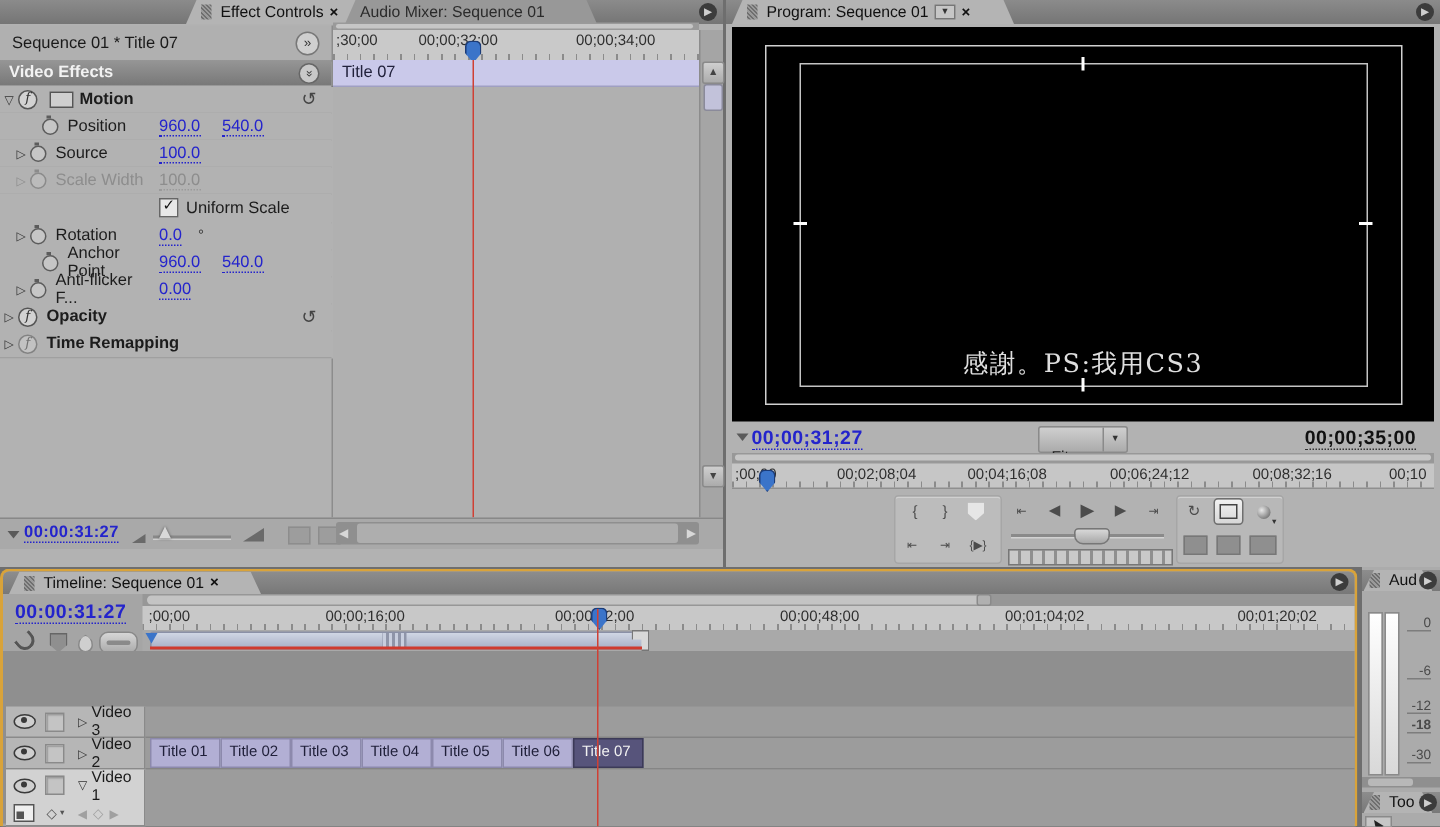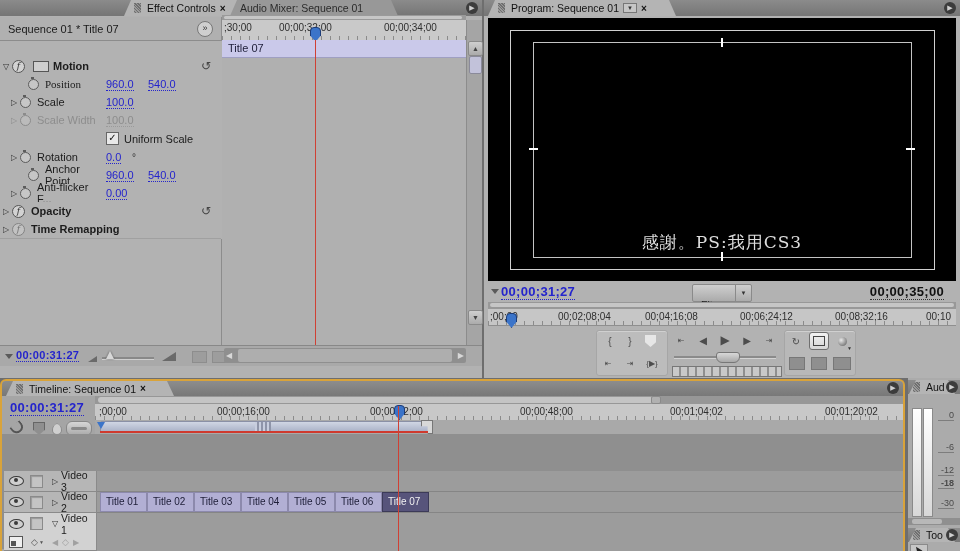--- a/index.html
+++ b/index.html
@@ -80,38 +80,44 @@
     <div class="abs" style="left:2px;top:1px;width:238px;height:3px;background:#c6c6c6;border-radius:2px;"></div>
   </div>
   <div class="abs" style="left:222px;top:20px;width:244px;height:20px;background:#c9c9c9;border-bottom:1px solid #8f8f8f;">
     <span class="rlabel" style="left:2px;">;30;00</span>
     <span class="rlabel" style="left:57px;">00;00;32;00</span>
     <span class="rlabel" style="left:162px;">00;00;34;00</span>
     <div class="ticks"></div>
     <div class="droplet" style="left:88px;top:7px;"></div>
   </div>
 
+  <div class="abs" style="left:0;top:40px;width:221px;height:17px;background:linear-gradient(#969696,#787878);
+              border-bottom:1px solid #6b6b6b;border-right:1px solid #8c8c8c;">
+    <span class="abs" style="left:6px;top:2px;color:#f2f2f2;font-weight:bold;">Video Effects</span>
+    <span class="abs" style="right:8px;top:2px;width:12px;height:12px;border-radius:50%;background:#c9c9c9;border:1px solid #666;
+                 color:#333;font-size:8px;line-height:11px;text-align:center;transform:rotate(90deg);">»</span>
+  </div>
 
   <div class="row" style="top:57px;">
     <span class="exp">▽</span>
     <span class="fxc">f</span>
     <span style="width:14px;height:9px;border:1px solid #555;background:#cfcfcf;margin:0 4px 0 8px;flex:none;"></span>
     <span class="lbl" style="font-weight:bold;">Motion</span>
     <span class="abs" style="right:10px;color:#444;font-size:12px;">↺</span>
   </div>
   <div class="row" style="top:75px;">
     <span class="sw" style="margin-left:28px;"></span>
-    <span class="lbl" style="margin-left:6px;width:62px;font-family:Liberation Serif, serif;">Position</span>
+    <span class="lbl" style="margin-left:6px;width:62px;">Position</span>
     <span class="val" style="position:absolute;left:106px;">960.0</span>
     <span class="val" style="position:absolute;left:148px;">540.0</span>
   </div>
   <div class="row" style="top:93px;">
     <span class="exp" style="margin-left:8px;">▷</span>
     <span class="sw"></span>
-    <span class="lbl" style="margin-left:6px;width:62px;">Scale</span>
+    <span class="lbl" style="margin-left:6px;width:62px;">Source</span>
     <span class="val" style="position:absolute;left:106px;">100.0</span>
   </div>
   <div class="row dis" style="top:111px;">
     <span class="exp" style="margin-left:8px;color:#8d8d8d;">▷</span>
     <span class="sw" style="opacity:.45;"></span>
     <span class="lbl" style="margin-left:6px;width:62px;">Scale Width</span>
     <span class="val" style="position:absolute;left:106px;">100.0</span>
   </div>
   <div class="row" style="top:129px;height:19px;">
     <span class="chkbox" style="margin-left:106px;">✓</span>

